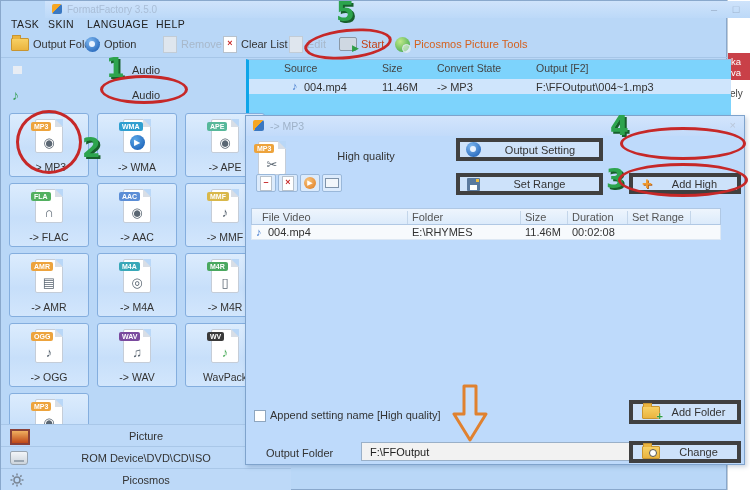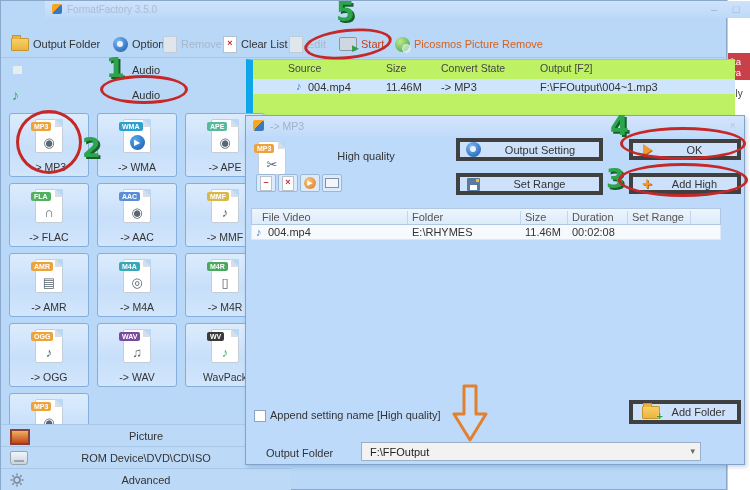--- a/index.html
+++ b/index.html
@@ -45,21 +45,21 @@
   .badge-eye{position:absolute;right:2px;top:2px;width:6px;height:6px;background:#fff;border:1px solid #555;border-radius:50%;}
   .pic-ic{width:16px;height:12px;border:2px solid #8a4038;background:linear-gradient(#f0b060,#c04818);}
   .rom-ic{width:16px;height:12px;background:linear-gradient(#f2f5f8,#ccd4dc);border:1px solid #98a4b0;border-radius:2px 2px 3px 3px;position:relative;}
   .rom-ic:after{content:"";position:absolute;left:3px;bottom:2px;width:10px;height:2px;background:#9aa6b2;}
   .film-ic{width:15px;height:12px;background:#6b7686;border-radius:2px;position:relative;}
   .film-ic:after{content:"";position:absolute;left:3px;top:2px;width:9px;height:8px;background:#e8edf4;}
   .note-g{color:#3aa05a;font-size:14px;line-height:12px;}
   .note-b{color:#4a7fd0;font-size:11px;}
 
   
-  .queue{left:245px;top:58px;width:482px;height:57px;background:#bef264;border-top:1px solid #9ec0e2;border-left:7px solid #0ea5e9;z-index:2;text-align:right;}
+  .queue{left:245px;top:58px;width:482px;height:57px;background:#7dd3fc;border-top:1px solid #9ec0e2;border-left:3px solid #0ea5e9;z-index:2;text-align:right;}
   .qhead{top:2px;color:#444;font-size:10.5px;}
   .qrow{left:0;top:19px;width:482px;height:15px;background:#cfe5fc;}
 
   
   .sideRow{left:0;width:290px;height:24px;z-index:2;}
   .sideRow .ctr{position:absolute;left:0;width:290px;text-align:center;top:5px;color:#333;}
   .cell{width:80px;height:64px;border:1px solid #84aede;border-radius:3px;z-index:2;
         background:linear-gradient(180deg,#dcecfd,#c7dffa 55%,#d2e6fc);box-sizing:border-box;text-align:center;}
   .ficon{position:relative;width:26px;height:32px;background:#fff;border:1px solid #c5cdd8;border-radius:2px;margin:5px auto 0;}
   .ficon:after{content:"";position:absolute;right:-1px;top:-1px;border:4px solid #b9d7f7;border-left-color:#d8dee6;border-bottom-color:#d8dee6;}
@@ -117,27 +117,33 @@
   <div class="abs mainwin">
 
     <div class="abs titlebar">
       <div class="abs appico"></div>
       <div class="abs apptitle">FormatFactory 3.5.0</div>
       <div class="abs winctl" style="left:660px">–</div>
       <div class="abs winctl" style="left:682px">□</div>
       <div class="abs winctl" style="left:704px">×</div>
     </div>
 
+    <div class="abs menubar">
+      <span class="abs menuitem" style="left:10px">TASK</span>
+      <span class="abs menuitem" style="left:47px">SKIN</span>
+      <span class="abs menuitem" style="left:86px">LANGUAGE</span>
+      <span class="abs menuitem" style="left:155px">HELP</span>
+    </div>
 
     <div class="abs toolbar">
       <div class="abs tbtn" style="left:10px">
           <span class="folder"></span>
           <span>Output Folder</span>
         </div>
-      <div class="abs tbtn" style="left:112px">
+      <div class="abs tbtn" style="left:84px">
           <span class="orb"></span>
           <span>Option</span>
         </div>
       <div class="abs tbtn dis" style="left:162px">
           <span class="page gray"></span>
           <span>Remove</span>
         </div>
       <div class="abs tbtn" style="left:222px">
           <span class="page pg-x">×</span>
           <span>Clear List</span>
@@ -145,21 +151,21 @@
       <div class="abs tbtn dis" style="left:288px">
           <span class="page gray"></span>
           <span>Edit</span>
         </div>
       <div class="abs tbtn" style="left:338px">
           <span class="monitor"></span>
           <span class="lbl-start">Start</span>
         </div>
       <div class="abs tbtn" style="left:394px">
           <span class="orbg"></span>
-          <span class="lbl-pico">Picosmos Picture Remove</span>
+          <span class="lbl-pico">Picosmos Picture Tools</span>
         </div>
     </div>
 
     <div class="abs queue">
       <span class="abs qhead" style="left:35px">Source</span>
       <span class="abs qhead" style="left:133px">Size</span>
       <span class="abs qhead" style="left:188px">Convert State</span>
       <span class="abs qhead" style="left:287px">Output [F2]</span>
       <div class="abs qrow">
         <span class="abs note-b" style="left:43px;top:1px">♪</span>
@@ -290,45 +296,41 @@
                 <line x1="7" y1="0.5" x2="7" y2="2.5"></line>
                 <line x1="7" y1="11.5" x2="7" y2="13.5"></line>
                 <line x1="0.5" y1="7" x2="2.5" y2="7"></line>
                 <line x1="11.5" y1="7" x2="13.5" y2="7"></line>
                 <line x1="2.4" y1="2.4" x2="3.8" y2="3.8"></line>
                 <line x1="10.2" y1="10.2" x2="11.6" y2="11.6"></line>
                 <line x1="2.4" y1="11.6" x2="3.8" y2="10.2"></line>
                 <line x1="10.2" y1="3.8" x2="11.6" y2="2.4"></line>
               </g>
             </svg></span>
-        <span class="ctr">Advanced</span>
+        <span class="ctr">Picosmos</span>
       </div>
     </div>
   </div>
 
   <div class="abs dialog">
     <div class="abs dtitle">
       <span class="ico"></span>
       <span class="txt">-&gt; MP3</span>
       <span class="x">×</span>
     </div>
 
     <div class="ficon abs" style="left:12px;top:25px;margin:0">
       <span class="tag t-orange">MP3</span>
       <span class="glyph">✂</span>
     </div>
     <div class="abs" style="left:60px;top:34px;width:120px;text-align:center">High quality</div>
 
     <div class="abs dbtn" style="left:210px;top:22px;width:147px;height:23px">
       <span class="orb" style="margin-left:6px"></span>
       <span class="cap">Output Setting</span>
-    </div>
-    <div class="abs dbtn" style="left:383px;top:23px;width:112px;height:21px">
-      <span class="tri-or" style="margin-left:10px"></span>
-      <span class="cap">OK</span>
     </div>
 
     <div class="abs mini" style="left:10px;top:58px">
         <span class="page pg-m" style="width:10px;height:13px;line-height:11px">–</span>
       </div>
     <div class="abs mini" style="left:32px;top:58px">
         <span class="page pg-x" style="width:10px;height:13px;line-height:11px">×</span>
       </div>
     <div class="abs mini" style="left:54px;top:58px">
         <span class="oplay">▶</span>
@@ -374,20 +376,26 @@
           <span class="badge-plus">+</span>
         </span>
       <span class="cap">Add Folder</span>
     </div>
 
     <div class="abs" style="left:20px;top:331px">Output Folder</div>
     <div class="abs combo" style="left:115px;top:326px;width:340px;height:19px">
       <span class="abs" style="left:8px;top:3px">F:\FFOutput</span>
       <span class="ar">▾</span>
     </div>
+    <div class="abs dbtn" style="left:383px;top:325px;width:112px;height:22px">
+      <span class="folder" style="margin-left:9px;position:relative">
+          <span class="badge-eye"></span>
+        </span>
+      <span class="cap">Change</span>
+    </div>
   </div>
 
   <span class="abs anno gnum" style="left:336px;top:-4px">5</span>
   <div class="abs anno rell" style="left:304px;top:29px;width:88px;height:30px;transform:rotate(-6deg)"></div>
 
   <span class="abs anno gnum" style="left:106px;top:52px">1</span>
   <div class="abs anno rell" style="left:100px;top:75px;width:88px;height:29px"></div>
 
   <div class="abs anno rell" style="left:16px;top:110px;width:66px;height:64px"></div>
   <span class="abs anno gnum" style="left:82px;top:132px">2</span>

